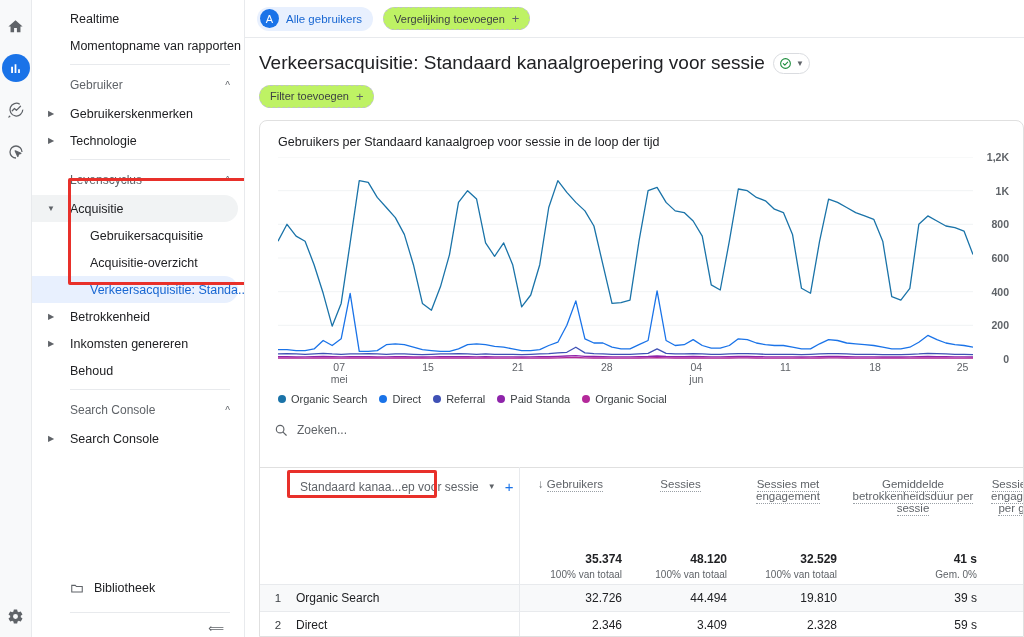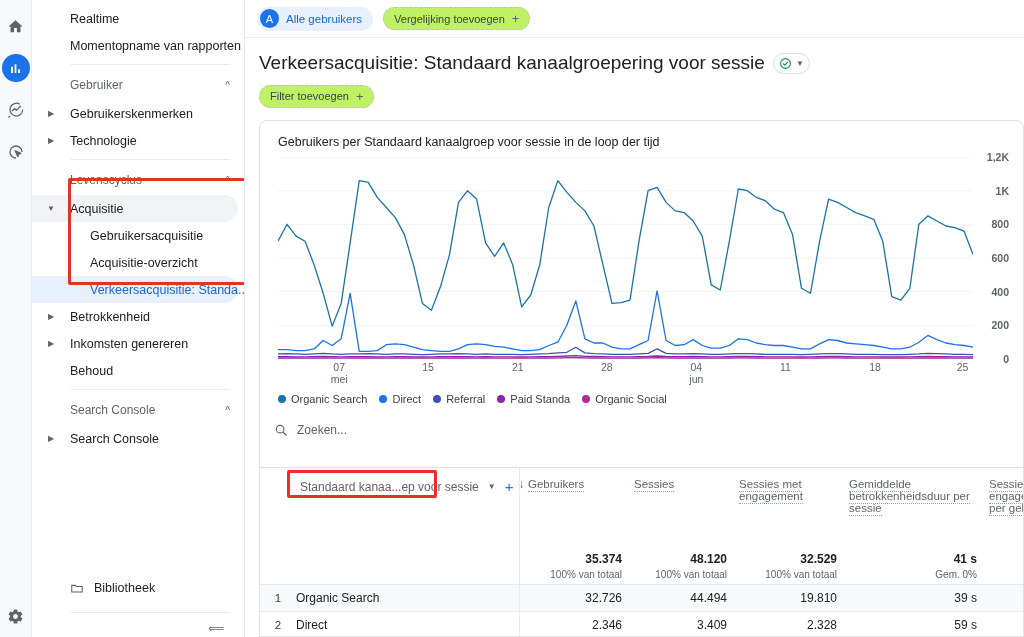--- a/index.html
+++ b/index.html
@@ -141,21 +141,21 @@
     display: flex; align-items: center; gap: 9px;
     margin: 12px 0 0 14px; height: 26px; font-size: 12px; color: #5f6368;
   }
 
   
   .tbl { position: absolute; left: 0; right: 0; top: 346px; bottom: 0; }
   .tbl-head-line { border-top: 1px solid #e0e0e0; }
   table { width: 100%; border-collapse: collapse; font-size: 12px; table-layout: fixed; }
   th {
     font-weight: 400; color: #5f6368; font-size: 11.5px; vertical-align: top;
-    padding: 10px 12px 0 0; text-align: left; height: 78px;
+    padding: 10px 12px 0 0; text-align: center; height: 78px;
   }
   th .hdr { display: inline; border-bottom: 1px dotted #9aa0a6; padding-bottom: 1px; }
   th.dim { text-align: right; padding-left: 0; }
   .dim-select {
     display: flex; align-items: center; gap: 9px; justify-content: flex-start;
     padding-left: 40px; color: #5f6368; font-size: 12px; white-space: nowrap;
   }
   .dim-select .addp { color: #1a73e8; font-size: 15px; }
   td { padding: 0 12px 0 0; text-align: right; height: 27px; color: #202124; font-size: 12px; }
   td.dim { text-align: left; padding-left: 0; }

